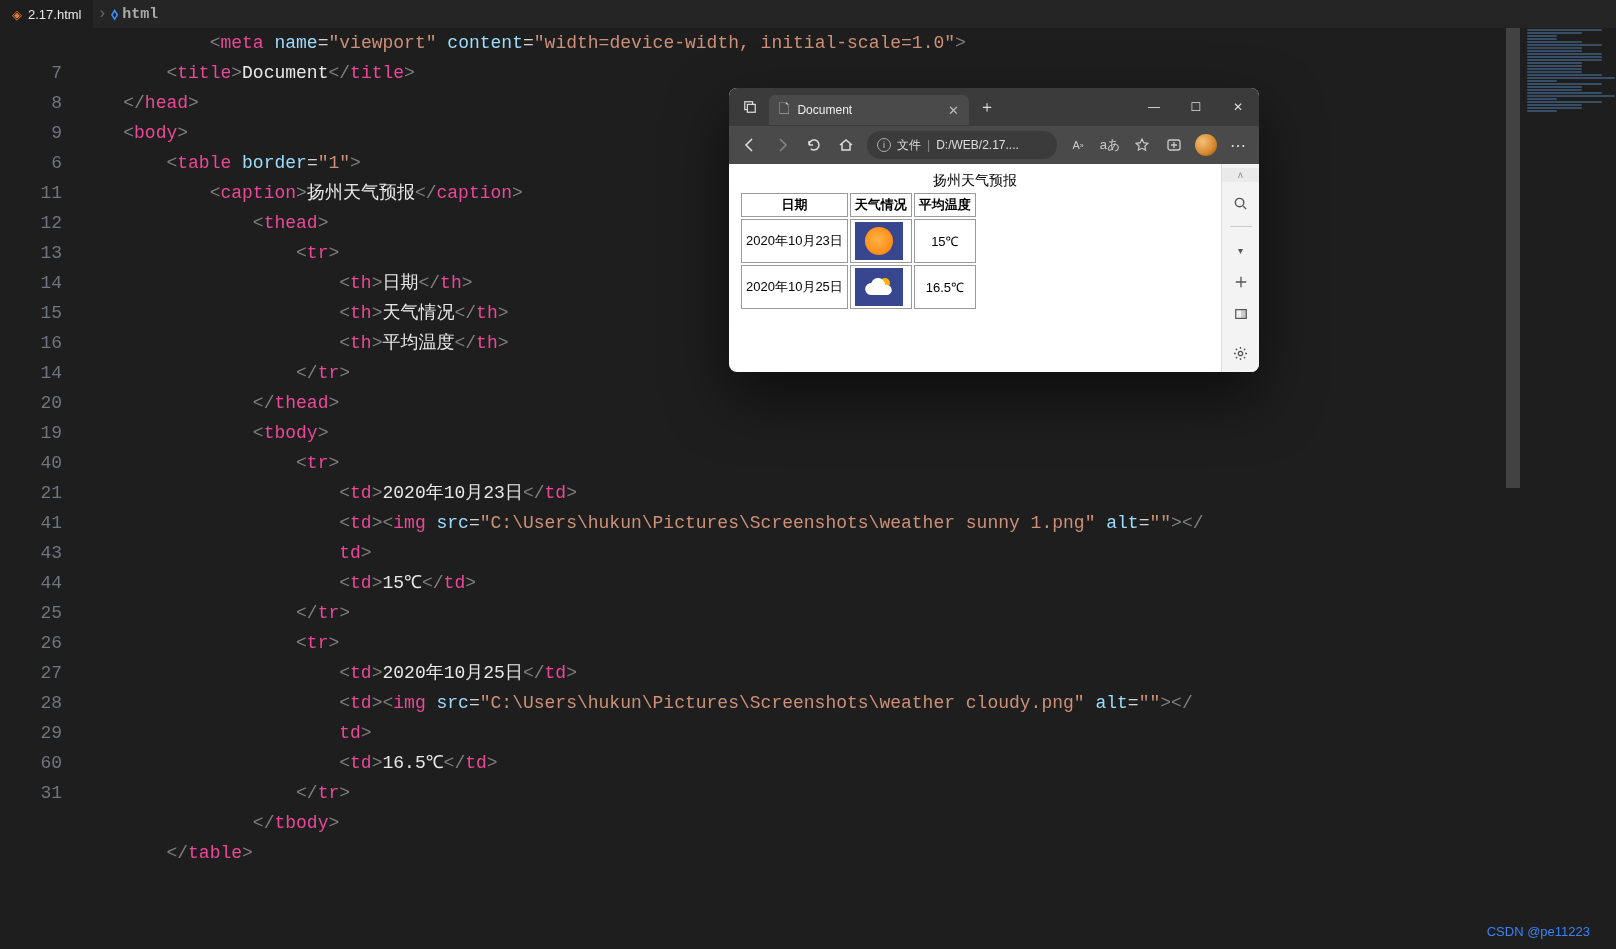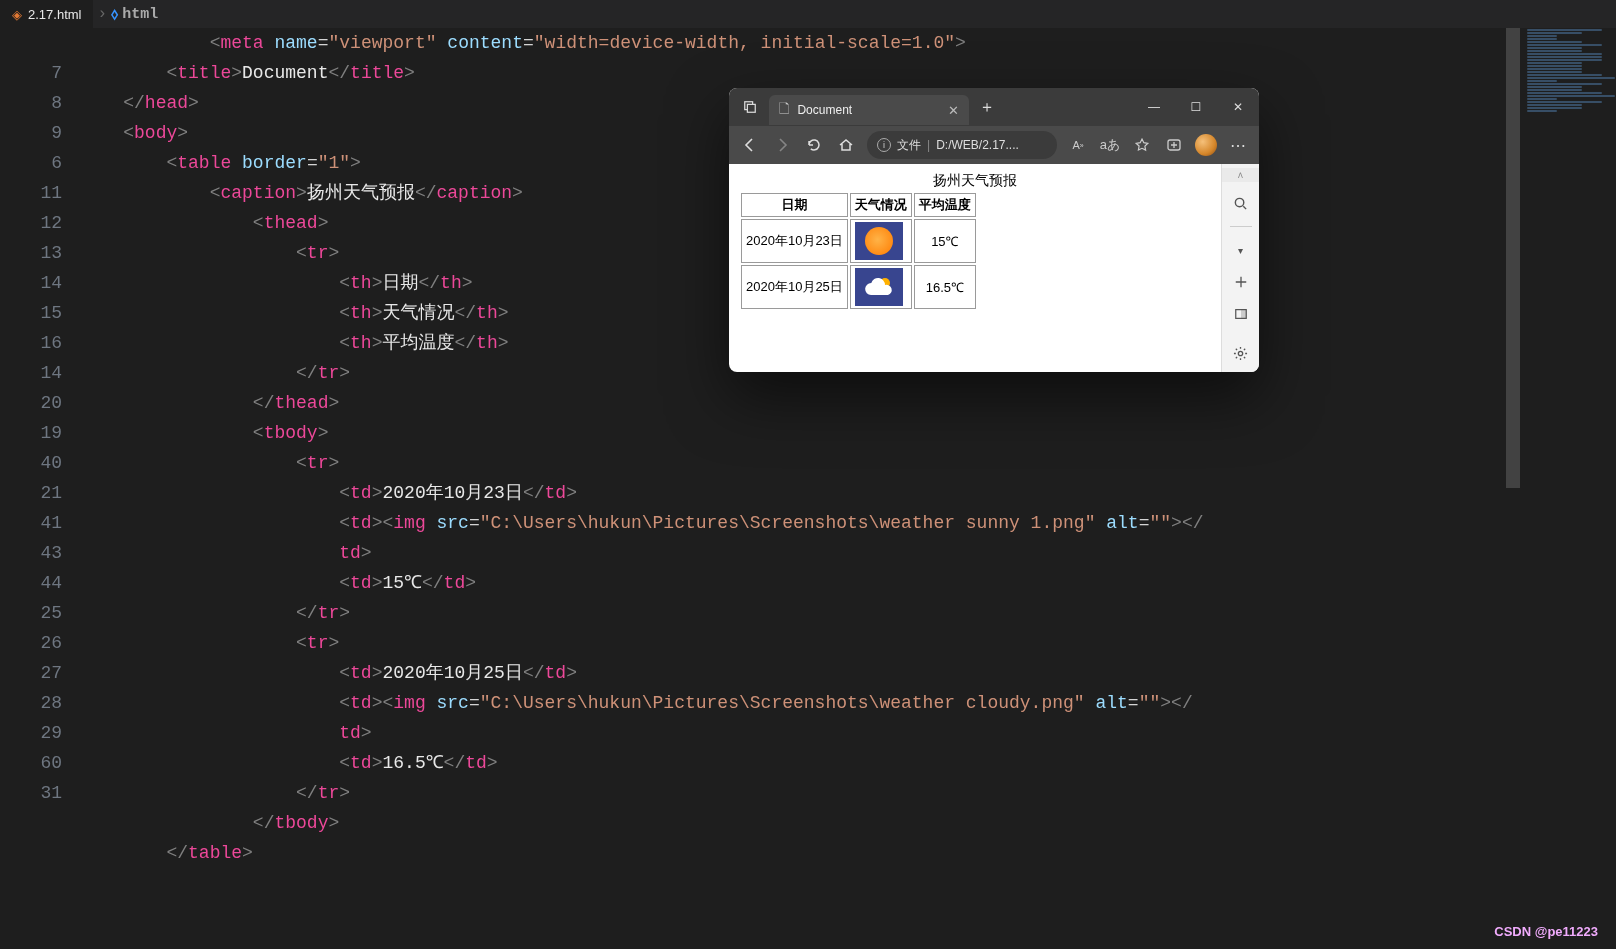--- a/index.html
+++ b/index.html
@@ -28,21 +28,21 @@
   .minimap { position:absolute; top:28px; right:0; width:95px; height:160px; background:#1e1e1e; opacity:.9; pointer-events:none; }
   .mm-line { height:2px; margin:1px 6px; background:#3a546e; border-radius:1px; }
   .mm-line.s  { width:30px; }
   .mm-line.m  { width:55px; }
   .mm-line.l  { width:75px; }
   .mm-line.xl { width:88px; }
 
   .scrollbar-track { position:absolute; right:96px; top:28px; bottom:0; width:14px; background:transparent; }
   .scrollbar-thumb { position:absolute; top:0; width:14px; height:460px; background:#424242; border-radius:0; }
 
-  .watermark { position:absolute; right:18px; bottom:10px; color:#f0abfc; font-size:13px; font-family:'Segoe UI',sans-serif;font-weight:bold; }
+  .watermark { position:absolute; right:26px; bottom:10px; color:#3b82f6; font-size:13px; font-family:'Segoe UI',sans-serif; }
 
   
   .browser { position:absolute; top:88px; left:729px; width:530px; height:284px; background:#fff; border-radius:8px; overflow:hidden; box-shadow:0 25px 60px rgba(0,0,0,.55); font-family:'Segoe UI',sans-serif; }
   .bw-titlebar { height:38px; background:#3b3b3b; display:flex; align-items:center; }
   .bw-btn { width:30px; height:30px; margin-left:6px; display:flex; align-items:center; justify-content:center; border-radius:4px; color:#ddd; }
   .bw-tab { height:30px; margin-left:4px; margin-top:6px; background:#4a4a4a; border-radius:6px 6px 0 0; display:flex; align-items:center; padding:0 10px; gap:8px; color:#eee; font-size:12px; min-width:200px; }
   .bw-tab .page-icon { font-size:13px; color:#ccc; }
   .bw-tab .close { margin-left:auto; font-size:13px; color:#bbb; }
   .bw-newtab { width:28px; height:28px; display:flex; align-items:center; justify-content:center; color:#ddd; font-size:16px; margin-left:4px; }
   .bw-wincontrols { margin-left:auto; display:flex; }

